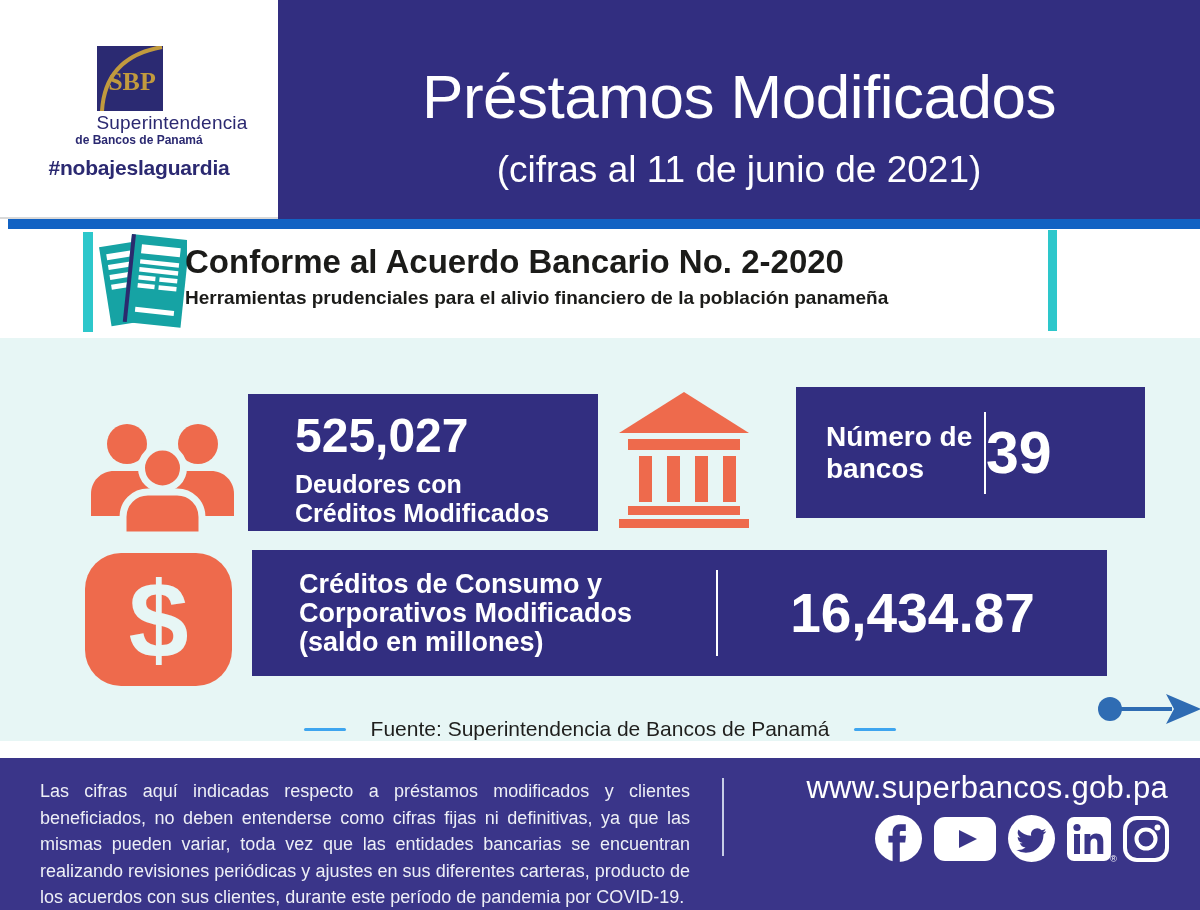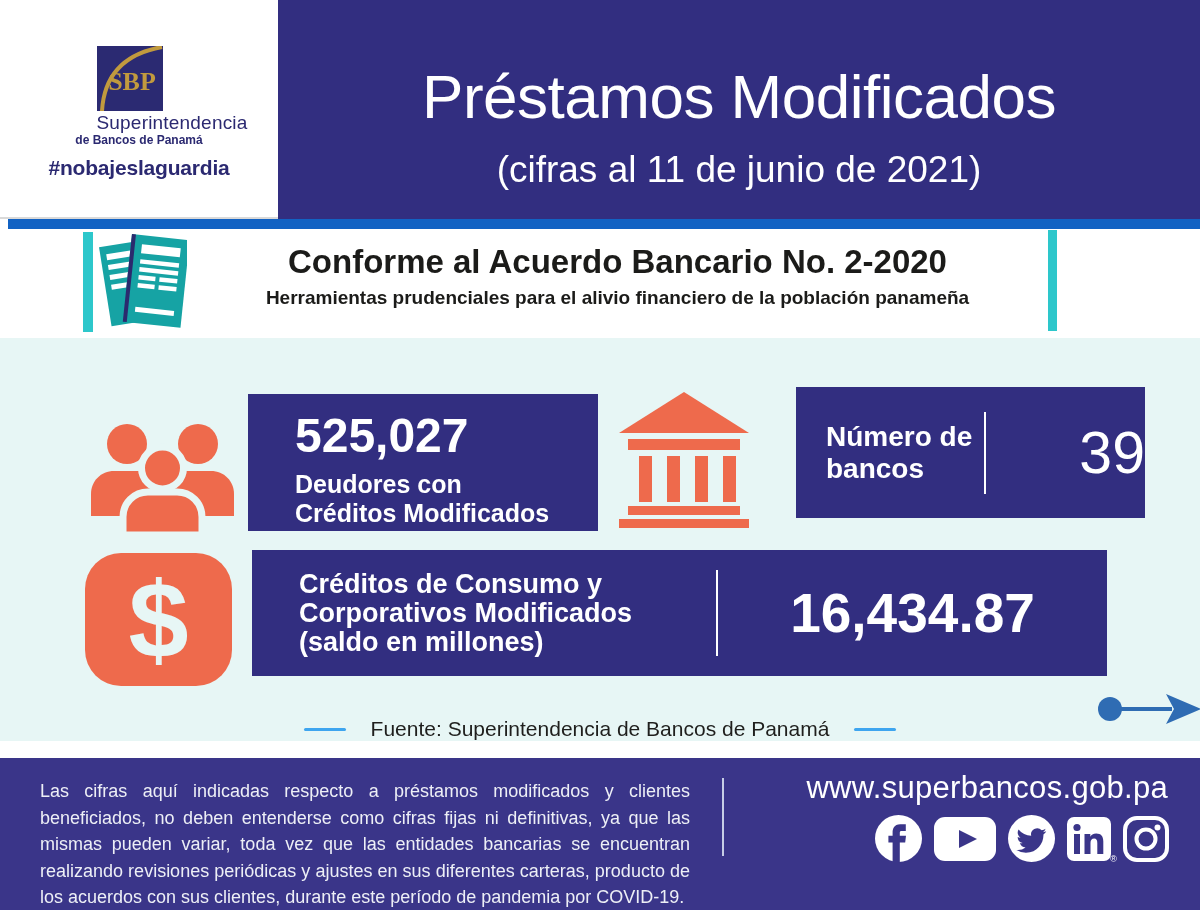--- a/index.html
+++ b/index.html
@@ -18,36 +18,36 @@
   .main-title{font-size:62px;font-weight:400;line-height:70px;letter-spacing:-.5px;margin-top:24px;}
   .main-subtitle{font-size:37px;font-weight:400;margin-top:17px;}
   
   .stripe{position:absolute;left:8px;top:219px;width:1192px;height:10px;background:#1262c3;}
   
   .agreement{position:absolute;left:0;top:229px;width:1200px;height:109px;background:#fff;}
   .teal-bar{position:absolute;background:#2dc7cb;}
   .teal-bar.left{left:83px;top:3px;width:10px;height:100px;}
   .teal-bar.right{left:1048px;top:1px;width:9px;height:101px;}
   .doc-icon{position:absolute;left:99px;top:2px;width:88px;height:104px;}
-  .agreement-text{position:absolute;left:185px;top:14px;width:865px;text-align:center;color:#1b1b19;}
+  .agreement-text{position:absolute;left:185px;top:14px;width:865px;color:#1b1b19;}
   .agreement-title{font-size:33px;font-weight:700;}
   .agreement-subtitle{font-size:19px;font-weight:700;margin-top:6px;}
   
   .stats{position:absolute;left:0;top:338px;width:1200px;height:403px;background:#e7f6f5;}
   .people-icon{position:absolute;left:83px;top:83px;width:159px;height:114px;}
   .stat-box{position:absolute;background:#322e80;color:#fff;}
   .box-debtors{left:248px;top:56px;width:350px;height:137px;}
   .debtors-value{font-size:48px;font-weight:700;padding-left:47px;margin-top:14px;}
   .debtors-label{font-size:25px;font-weight:700;line-height:29px;padding-left:47px;margin-top:7px;}
   .bank-icon{position:absolute;left:619px;top:54px;width:130px;height:136px;}
   .box-banks{left:760px;top:49px;width:349px;height:131px;display:flex;align-items:center;margin-left:36px;}
   .banks-label{margin-left:30px;width:158px;font-size:28px;font-weight:700;line-height:32px;}
   .v-divider{width:2px;background:#fff;align-self:center;}
   .banks-divider{height:82px;}
-  .banks-value{flex:1;text-align:right;font-size:59px;font-weight:400;}
+  .banks-value{flex:1;text-align:left;font-size:59px;font-weight:700;}
   .box-credits{left:252px;top:212px;width:855px;height:126px;display:flex;align-items:center;}
   .credits-label{margin-left:47px;width:417px;font-size:27px;font-weight:700;line-height:29px;}
   .credits-divider{height:86px;}
   .credits-value{flex:1;text-align:center;font-size:55px;font-weight:700;}
   .dollar-icon{position:absolute;left:85px;top:215px;width:147px;height:133px;background:#ee6a4c;border-radius:36px;
     display:flex;align-items:center;justify-content:center;}
   .dollar-icon span{font-size:108px;font-weight:700;color:#e7f6f5;line-height:1;}
   .arrow{position:absolute;left:1093px;top:351px;width:110px;height:40px;}
   .fuente-row{position:absolute;left:0;top:375px;width:1200px;height:32px;display:flex;align-items:center;justify-content:center;gap:25px;}
   .dash{width:42px;height:3px;background:#3ea5ef;border-radius:2px;}

